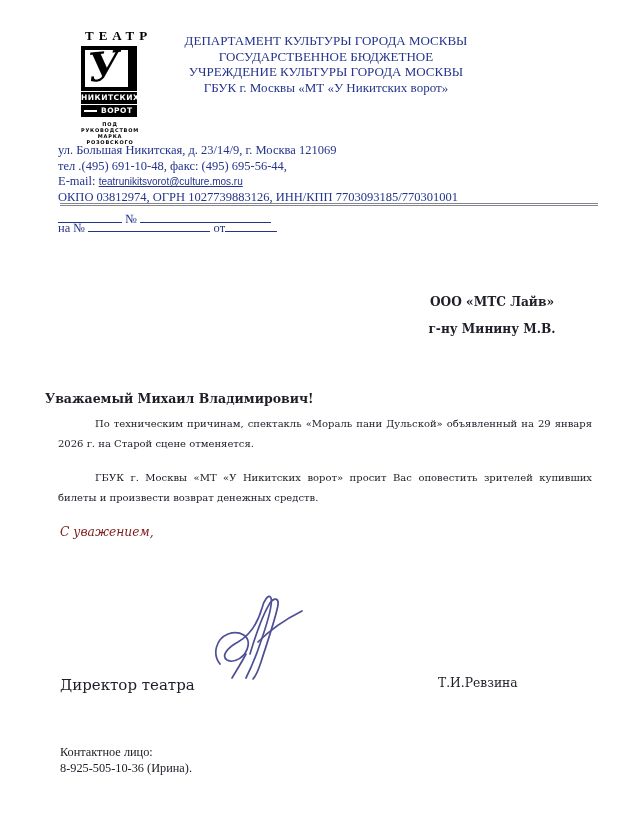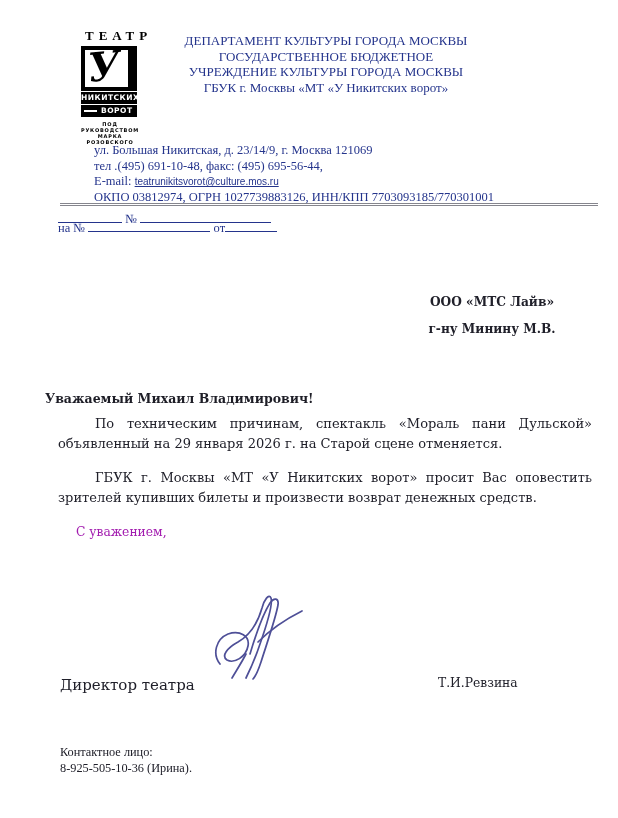--- a/index.html
+++ b/index.html
@@ -23,45 +23,45 @@
   .band2{display:flex;align-items:center;justify-content:flex-start;}
   .band-dash{display:inline-block;width:13px;height:2px;background:#fff;margin:0 4px 0 3px;}
   .logo-sub{margin-top:4px;font-family:"DejaVu Sans",sans-serif;font-weight:bold;
             font-size:5px;line-height:6px;letter-spacing:0.8px;color:#000;}
 
   
   .org{position:absolute;left:150px;top:33px;width:352px;text-align:center;
        color:#24348c;font-weight:normal;font-size:13px;line-height:15.5px;}
 
   
-  .addr{position:absolute;left:58px;top:143px;color:#24348c;font-size:12.5px;line-height:15.5px;margin-left:36px;}
+  .addr{position:absolute;left:58px;top:143px;color:#24348c;font-size:12.5px;line-height:15.5px;}
   .email-link{font-family:"Liberation Sans",sans-serif;font-size:10px;
               text-decoration:underline;color:#24348c;cursor:pointer;}
 
   
   .divider{position:absolute;left:60px;top:203px;width:538px;height:0;
            border-top:3px double #85858d;}
   .refline{position:absolute;left:58px;color:#24348c;font-size:12.5px;line-height:15px;}
   .ref1{top:209px;} .ref2{top:218px;}
   .blank{display:inline-block;height:13px;border-bottom:1px solid #24348c;vertical-align:baseline;}
 
   
   .recipient{position:absolute;left:408px;top:289px;width:168px;text-align:center;
              font-family:"DejaVu Serif",serif;font-weight:bold;font-size:12.2px;
              line-height:27px;color:#20202a;}
 
   
   .salutation{position:absolute;left:45px;top:391px;width:540px;text-align:left;
               font-family:"DejaVu Serif",serif;font-weight:bold;font-size:12.5px;color:#1d1d26;}
   .para{position:absolute;left:58px;width:534px;font-family:"DejaVu Serif",serif;
-        font-size:13px;line-height:20px;color:#20202a;text-align:justify;
+        font-size:10px;line-height:20px;color:#20202a;text-align:justify;
         text-align-last:left;text-indent:37px;}
   .para1{top:414px;} .para2{top:468px;}
-  .closing{position:absolute;left:76px;top:525px;font-family:"DejaVu Serif",serif;
-           font-size:12.3px;color:#a21caf;}
+  .closing{position:absolute;left:60px;top:525px;font-family:"DejaVu Serif",serif;
+           font-size:12.3px;color:#7f1d1d;font-style:italic;}
 
   
   .signature{position:absolute;left:210px;top:592px;width:95px;height:90px;}
   .signoff-position{position:absolute;left:60px;top:676px;font-family:"DejaVu Serif",serif;
                     font-size:15px;color:#20202a;}
   .signoff-name{position:absolute;left:438px;top:676px;font-family:"DejaVu Serif",serif;
                 font-size:12.3px;color:#20202a;}
 
   
   .contact{position:absolute;left:60px;top:744px;font-family:Liberation Serif, serif;

